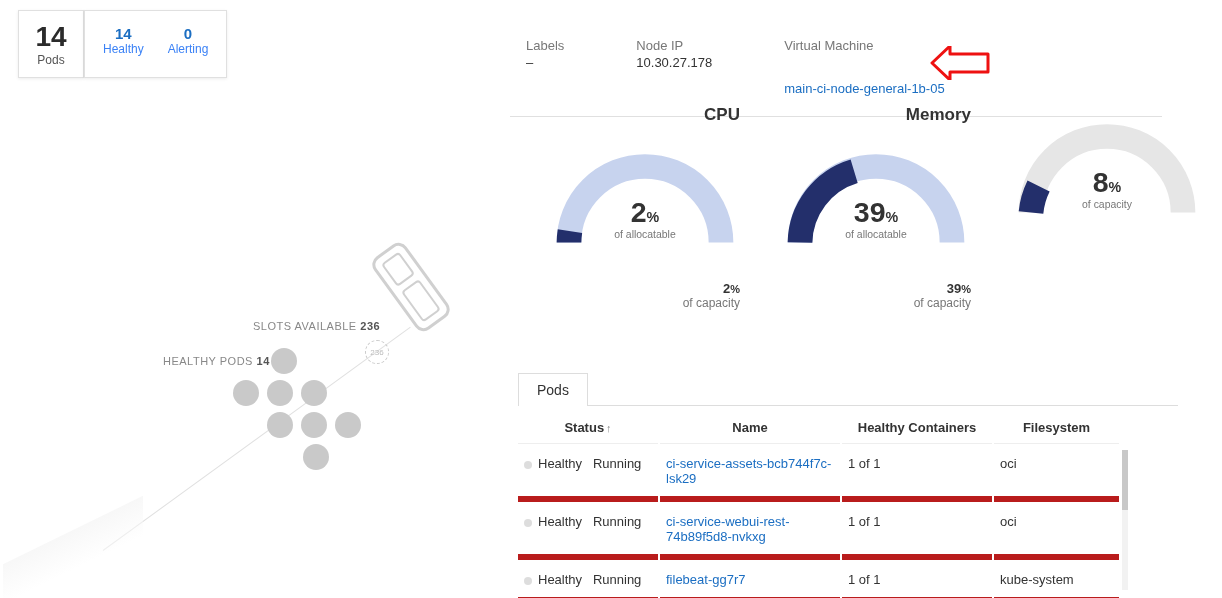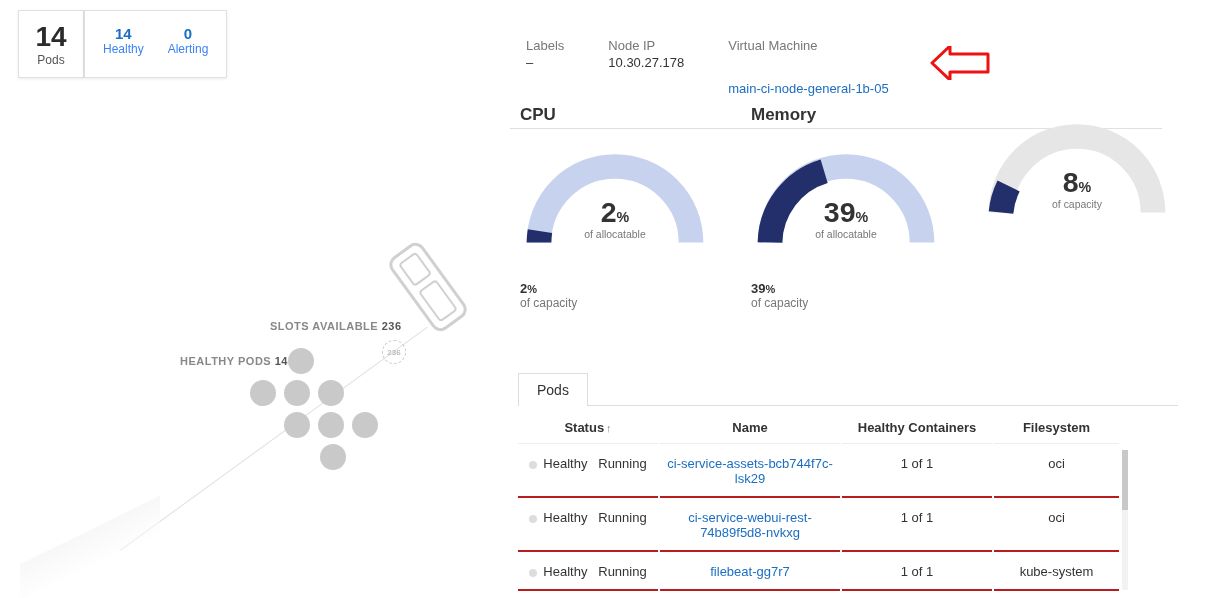--- a/index.html
+++ b/index.html
@@ -5,45 +5,45 @@
   * { box-sizing: border-box; margin: 0; padding: 0; }
   body { font-family: -apple-system, BlinkMacSystemFont, "Segoe UI", Arial, sans-serif; background: #fff; color: #333; width: 1222px; height: 598px; position: relative; overflow: hidden; }
   .summary-row { position: absolute; top: 10px; left: 18px; display: flex; }
   .summary-box { background: #fff; border: 1px solid #e0e0e0; box-shadow: 0 1px 3px rgba(0,0,0,.08); padding: 10px 14px; text-align: center; min-width: 66px; }
   .summary-big { font-size: 28px; font-weight: 700; color: #2b2b2b; }
   .summary-lbl { font-size: 12px; color: #555; }
   .summary-sub { display: flex; }
   .summary-sub .col { padding: 8px 12px; text-align: center; }
   .summary-sub .num { font-size: 15px; font-weight: 600; color: #1b6ec2; }
   .summary-sub .lab { font-size: 12px; color: #3b82f6; }
-  .info-bar { position: absolute; top: 30px; left: 510px; right: 60px; display: flex; gap: 44px; padding: 8px 16px 32px; border-bottom: 1px solid #e0e0e0; }
+  .info-bar { position: absolute; top: 30px; left: 510px; right: 60px; display: flex; gap: 72px; padding: 8px 16px 20px; border-bottom: 1px solid #e0e0e0; }
   .info-col .k { font-size: 13px; color: #777; margin-bottom: 2px; }
   .info-col .v { font-size: 13px; color: #333; }
   .info-col .v.link { color: #1b6ec2; cursor: pointer; margin-top: 28px; }
   .arrow { position: absolute; top: 46px; left: 930px; }
   .gauges { position: absolute; top: 105px; left: 520px; right: 20px; display: flex; justify-content: space-between; }
-  .gauge { text-align: left; width: 220px; }
+  .gauge { text-align: right; width: 220px; }
   .gauge h3 { font-size: 17px; font-weight: 600; color: #333; margin-bottom: 10px; }
   .gauge svg { width: 190px; height: 120px; }
   .gauge-cap { margin-top: 22px; font-size: 13px; font-weight: 600; color: #333; }
   .gauge-cap-lbl { font-size: 12px; color: #777; }
   .tabs { position: absolute; top: 372px; left: 518px; display: flex; border-bottom: 1px solid #ddd; width: 660px; }
   .tab { padding: 8px 18px; font-size: 14px; border: 1px solid transparent; border-bottom: none; cursor: pointer; }
   .tab.active { border-color: #ddd; background: #fff; color: #333; position: relative; top: 1px; }
   .tab.inactive { color: #1b6ec2; }
   .podtable { position: absolute; top: 410px; left: 516px; width: 605px; font-size: 13px; }
   .podtable thead th { text-align: center; padding: 8px 6px; font-weight: 600; color: #333; font-size: 13px; border-bottom: 1px solid #eee; }
-  .podtable tbody td { padding: 10px 6px; border-bottom: 2px solid #b91c1c; vertical-align: top; color: #333; text-align: center; }
+  .podtable tbody td { padding: 10px 6px; border-bottom: 6px solid #b91c1c; vertical-align: top; color: #333; }
   .podtable .dot { width: 8px; height: 8px; border-radius: 4px; background: #ddd; display: inline-block; vertical-align: middle; margin-right: 6px; }
   .podtable .link { color: #1b6ec2; cursor: pointer; }
   .sort-arrow { font-size: 11px; color: #888; margin-left: 2px; }
   .scroll-track { position: absolute; top: 450px; right: 94px; width: 6px; height: 140px; background: #f2f2f2; }
   .scroll-thumb { width: 6px; height: 60px; background: #c8c8c8; }
   
-  .scene { position: absolute; top: 250px; left: 20px; width: 460px; height: 330px; font-weight: bold; }
+  .scene { position: absolute; top: 250px; left: 3px; width: 460px; height: 330px; }
   .scene .diag { position: absolute; top: 0; left: 100px; width: 380px; height: 1px; background: #e0e0e0; transform: rotate(-36deg); transform-origin: left center; top: 300px; }
   .scene .dbl1 { position: absolute; left: 0; top: 280px; width: 140px; height: 40px; background: linear-gradient(#f0f0f0,#fff); transform: skewY(-26deg); opacity: .5; }
   .scene .circ { position: absolute; width: 26px; height: 26px; border-radius: 50%; background: #c9c9c9; }
   .lbl-slots { position: absolute; top: 70px; left: 250px; font-size: 11px; color: #888; letter-spacing: .5px; }
   .lbl-slots b { color: #555; }
   .lbl-healthy { position: absolute; top: 105px; left: 160px; font-size: 11px; color: #888; letter-spacing: .5px; }
   .lbl-healthy b { color: #555; }
   .node-card { position: absolute; top: -8px; left: 388px; width: 40px; height: 90px; border: 3px solid #d0d0d0; border-radius: 10px; transform: rotate(-36deg); background: #fff; }
   .node-card::before { content:""; position:absolute; top:6px; left:6px; right:6px; height:24px; border:2px solid #d0d0d0; border-radius:4px; }
   .node-card::after { content:""; position:absolute; top:40px; left:6px; right:6px; height:34px; border:2px solid #d0d0d0; border-radius:4px; }

